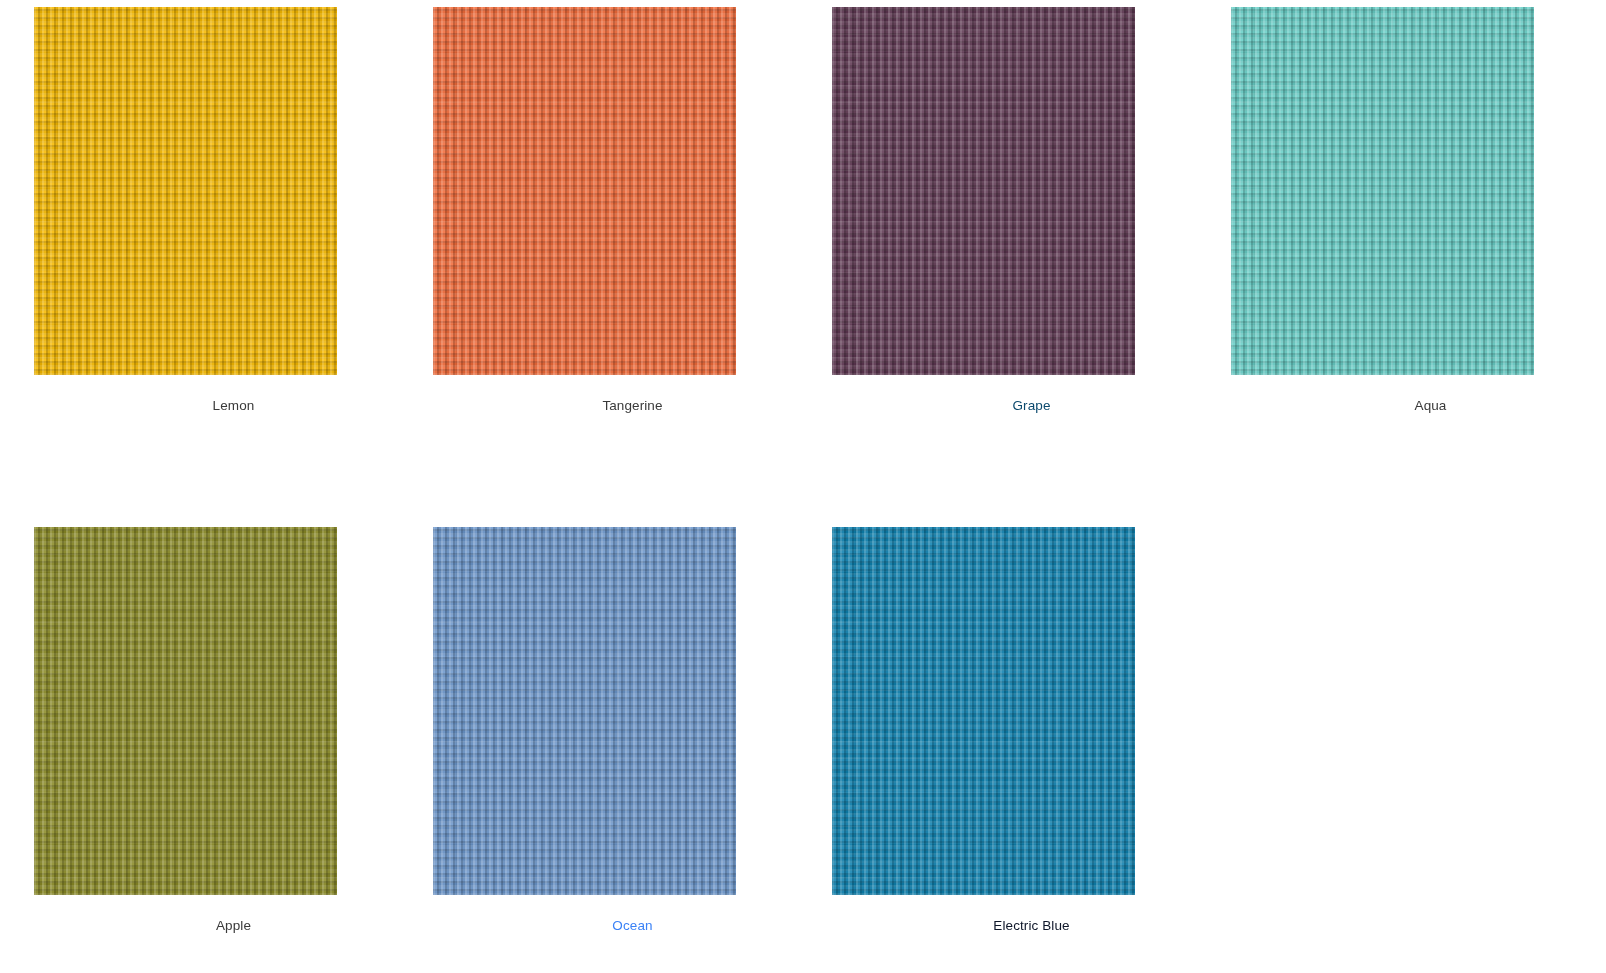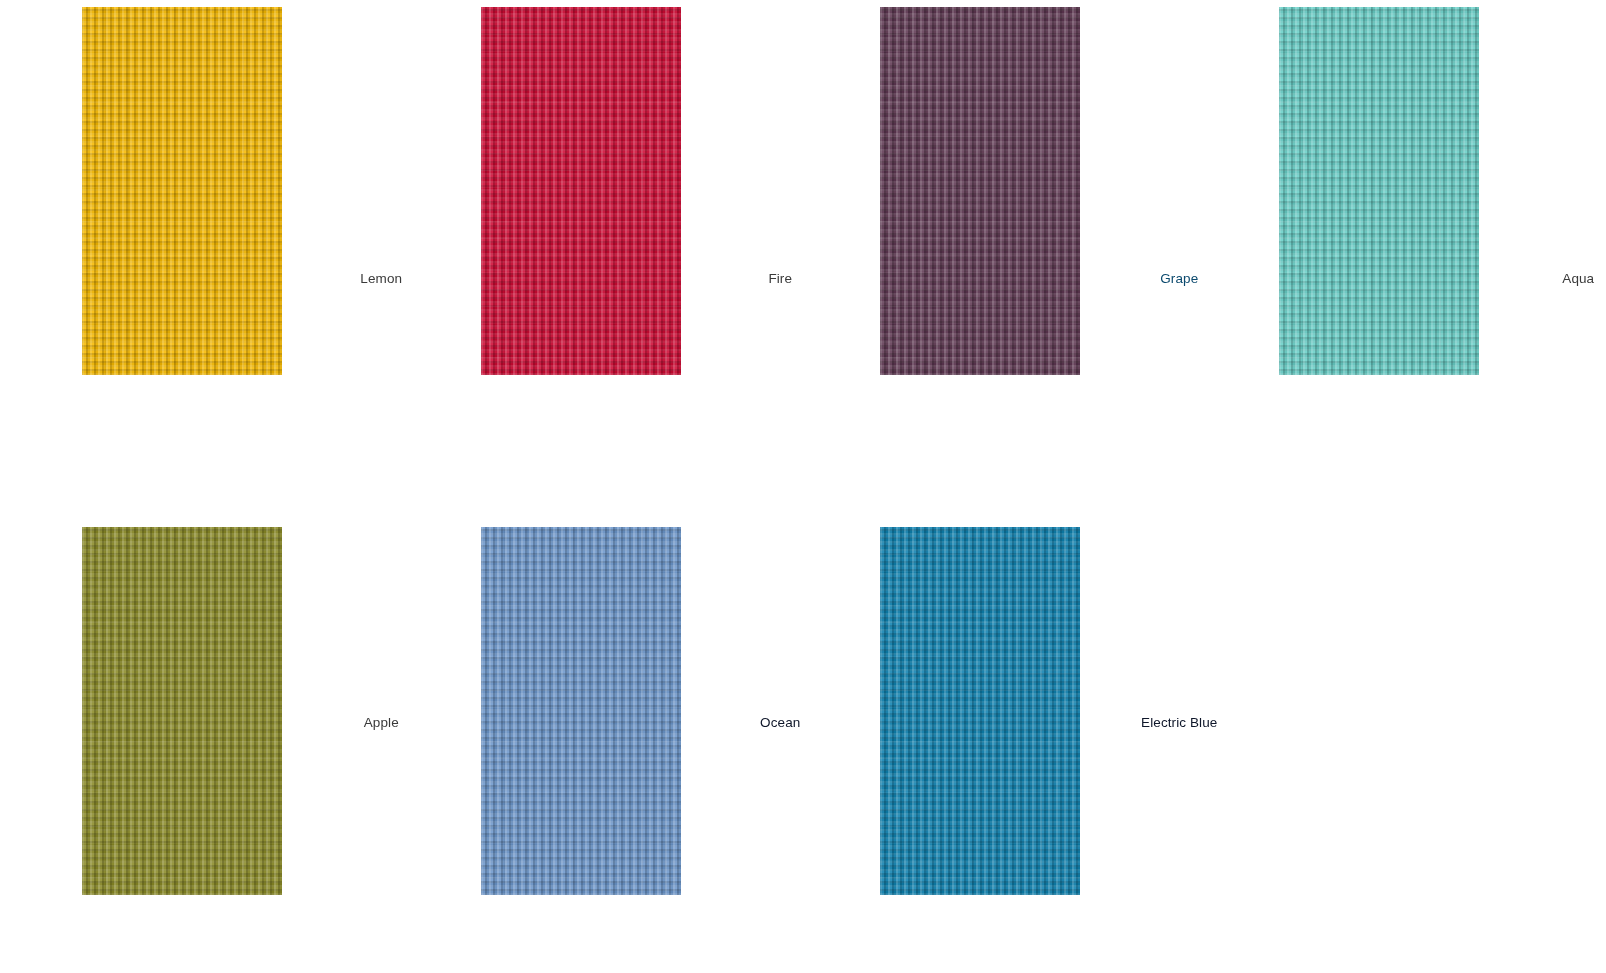--- a/index.html
+++ b/index.html
@@ -20,24 +20,23 @@
     display: grid;
     grid-template-columns: repeat(4, 399px);
     grid-template-rows: 520px 1fr;
     width: 1606px;
     padding-left: 34px;
     padding-top: 7px;
   }
 
   .swatch-cell {
     display: flex;
-    flex-direction: row;
+    flex-direction: column;
     align-items: center;
     width: 399px;
-    margin-left: 48px;
   }
 
   .swatch-tile {
     width: 303px;
     height: 368px;
     position: relative;
     overflow: hidden;
     align-self: flex-start;
   }
 
@@ -114,28 +113,28 @@
 <main id="swatch-grid">
 
   <div class="swatch-cell row-top">
     <div class="swatch-tile" style="background-color: rgb(247, 185, 0);">
       <div class="weave"></div>
       <div class="weave-slub"></div>
     </div>
     <div class="swatch-label" style="color: rgb(58, 58, 58);">Lemon</div>
   </div>
 
-
   <div class="swatch-cell row-top">
-    <div class="swatch-tile" style="background-color: rgb(207, 10, 51);">
+    <div class="swatch-tile" style="background-color: rgb(242, 107, 58);">
       <div class="weave"></div>
       <div class="weave-slub"></div>
     </div>
-    <div class="swatch-label" style="color: rgb(58, 58, 58);">Fire</div>
+    <div class="swatch-label" style="color: rgb(58, 58, 58);">Tangerine</div>
   </div>
+
 
   <div class="swatch-cell row-top">
     <div class="swatch-tile" style="background-color: rgb(94, 55, 81);">
       <div class="weave"></div>
       <div class="weave-slub"></div>
     </div>
     <div class="swatch-label" style="color: #0c4a6e;">Grape</div>
   </div>
 
   <div class="swatch-cell row-bottom">
@@ -152,21 +151,21 @@
       <div class="weave-slub"></div>
     </div>
     <div class="swatch-label" style="color: rgb(58, 58, 58);">Apple</div>
   </div>
 
   <div class="swatch-cell row-bottom">
     <div class="swatch-tile" style="background-color: rgb(108, 151, 204);">
       <div class="weave"></div>
       <div class="weave-slub"></div>
     </div>
-    <div class="swatch-label" style="color: #0f172a;">Ocean</div>
+    <div class="swatch-label" style="color: #3b82f6;">Ocean</div>
   </div>
 
   <div class="swatch-cell row-bottom">
     <div class="swatch-tile" style="background-color: rgb(14, 130, 176);">
       <div class="weave"></div>
       <div class="weave-slub"></div>
     </div>
     <div class="swatch-label" style="color: #0f172a;">Electric Blue</div>
   </div>
 

